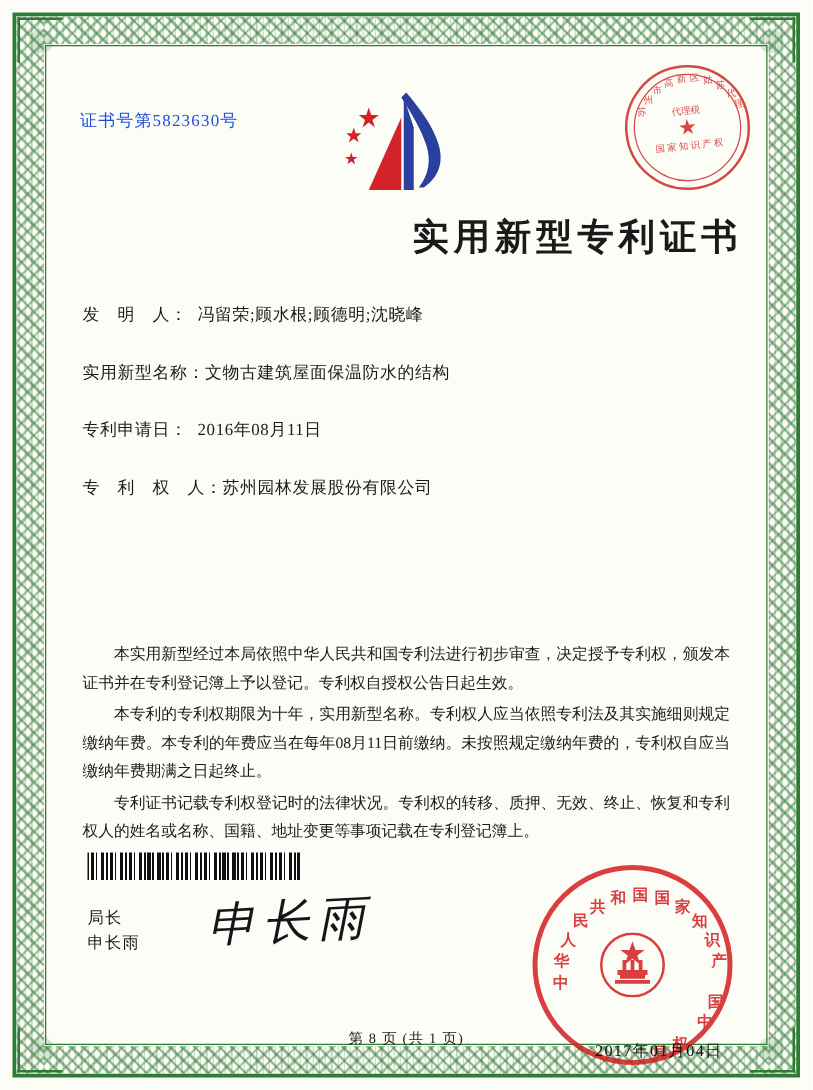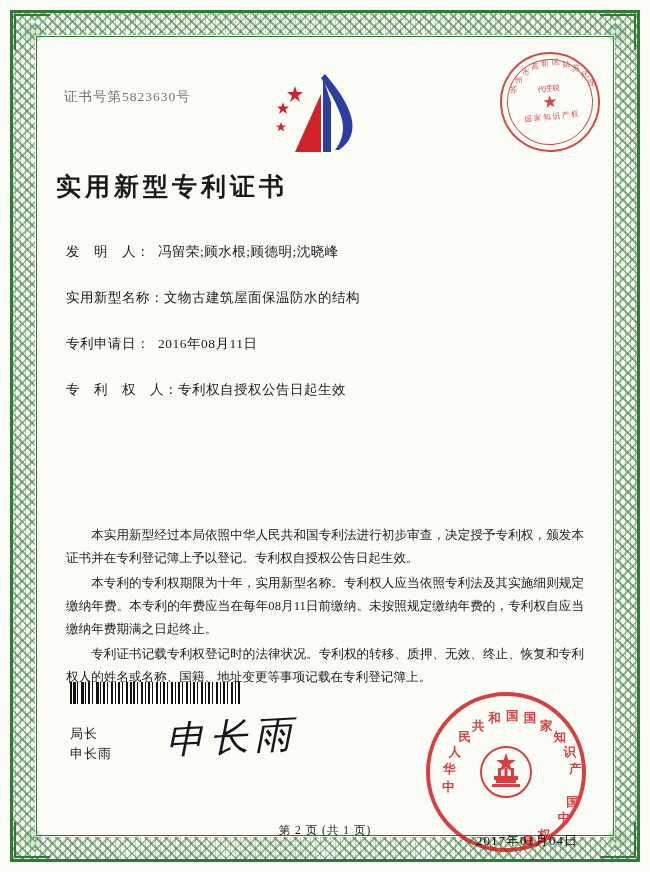--- a/index.html
+++ b/index.html
@@ -73,21 +73,21 @@
     left: 56px; top: 52px;
     right: 56px; bottom: 50px;
   }
 
   
   .cert-no {
     position: absolute;
     left: 8px; top: 36px;
     font-size: 13.5px;
     letter-spacing: 1px;
-    color: #737373;
+    color: #1d4ed8;
     white-space: nowrap;
   }
 
   
   .logo {
     position: absolute;
     left: 50%;
     transform: translateX(-50%);
     top: 20px;
     width: 120px;
@@ -141,22 +141,22 @@
     font-size: 7.5px;
     line-height: 10px;
   }
   .seal-top .l1 { top: 30px; }
   .seal-top .l2 { top: 58px; }
 
   .title {
     position: absolute;
     top: 118px;
     left: 0; right: 0;
-    text-align: left;
-    font-size: 25px;
+    text-align: right;
+    font-size: 29px;
     font-weight: bold;
     letter-spacing: 4px;
     font-family: "Liberation Serif", "DejaVu Serif", serif;
   }
 
   .fields {
     position: absolute;
     top: 190px;
     left: 10px;
     right: 10px;
@@ -177,21 +177,20 @@
   }
 
   .body-text {
     position: absolute;
     top: 460px;
     left: 10px;
     right: 10px;
     font-size: 12.6px;
     line-height: 23px;
     text-align: justify;
-    margin-top: 12px;
   }
   .body-text p {
     margin: 0 0 2px 0;
     text-indent: 2em;
   }
 
   
   .barcode {
     position: absolute;
     left: 14px;
@@ -327,21 +326,21 @@
       <div class="field">
         <span class="lbl">发　明　人：</span><span class="val">冯留荣;顾水根;顾德明;沈晓峰</span>
       </div>
       <div class="field">
         <span class="lbl">实用新型名称：</span><span class="val">文物古建筑屋面保温防水的结构</span>
       </div>
       <div class="field">
         <span class="lbl">专利申请日：</span><span class="val">2016年08月11日</span>
       </div>
       <div class="field">
-        <span class="lbl">专　利　权　人：</span><span class="val">专利权自授权公告日起生效</span>
+        <span class="lbl">专　利　权　人：</span><span class="val">苏州园林发展股份有限公司</span>
       </div>
     </div>
 
     <div class="body-text">
       <p>本实用新型经过本局依照中华人民共和国专利法进行初步审查，决定授予专利权，颁发本证书并在专利登记簿上予以登记。专利权自授权公告日起生效。</p>
       <p>本专利的专利权期限为十年，实用新型名称。专利权人应当依照专利法及其实施细则规定缴纳年费。本专利的年费应当在每年08月11日前缴纳。未按照规定缴纳年费的，专利权自应当缴纳年费期满之日起终止。</p>
       <p>专利证书记载专利权登记时的法律状况。专利权的转移、质押、无效、终止、恢复和专利权人的姓名或名称、国籍、地址变更等事项记载在专利登记簿上。</p>
     </div>
 
     <div class="barcode"></div>
@@ -381,16 +380,16 @@
           <rect x="18" y="22" width="3" height="8" fill="#d21e1e"></rect>
           <rect x="24.5" y="22" width="3" height="8" fill="#d21e1e"></rect>
           <rect x="31" y="22" width="3" height="8" fill="#d21e1e"></rect>
           <rect x="12" y="38" width="28" height="3" fill="#d21e1e"></rect>
         </svg>
       </div>
     </div>
 
     <div class="seal-date">2017年01月04日</div>
 
-    <div class="footer">第 2 页 (共 1 页)</div>
+    <div class="footer">第 8 页 (共 1 页)</div>
 
   </div>
 </div>
 
 </body></html>

